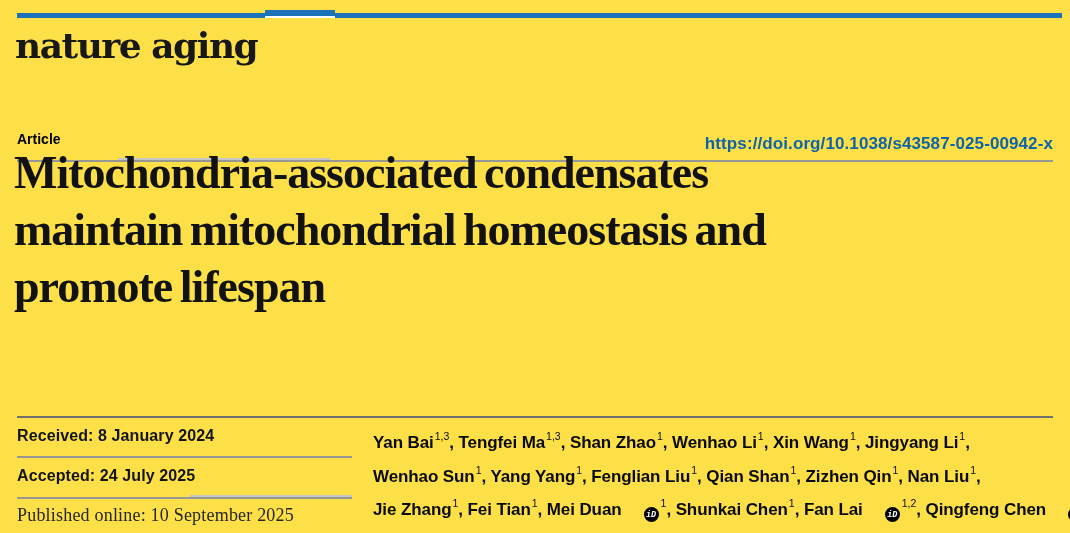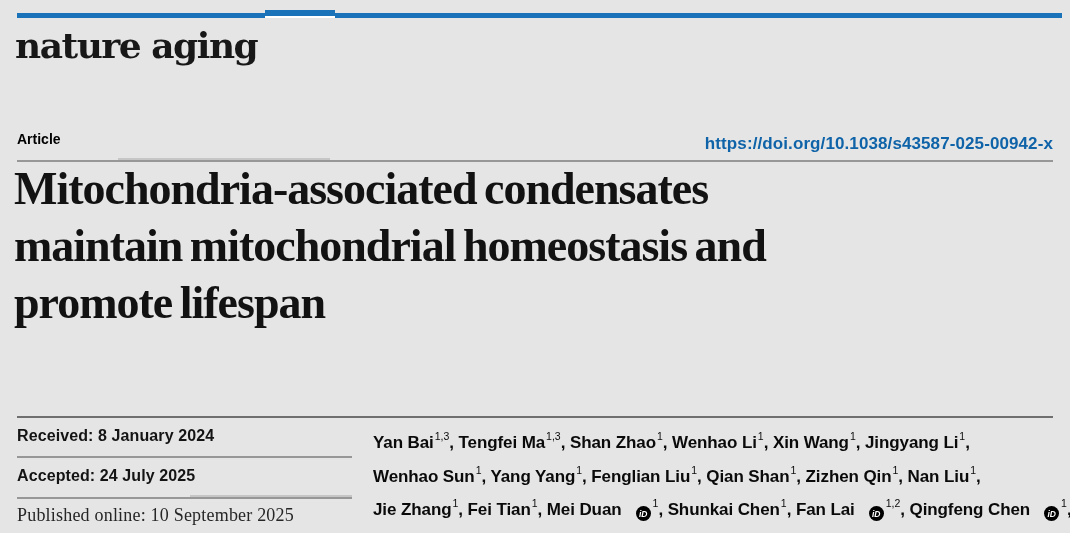--- a/index.html
+++ b/index.html
@@ -1,17 +1,17 @@
 <!DOCTYPE html>
 <html><head>
 <meta charset="utf-8">
 <style>
   html,body{margin:0;padding:0;background:#fff;}
   .page{
-    position:relative;width:1070px;height:533px;background:#e5e5e5;
+    position:relative;width:1070px;height:533px;background:#fde047;
     font-family:"Liberation Sans",sans-serif;overflow:hidden;
   }
   
   .brand-bar{position:absolute;left:17px;top:13px;width:1045px;height:5px;background:#1a72b8;}
   .brand-bar-step{position:absolute;left:265px;top:10px;width:70px;height:6px;background:#1a72b8;border-bottom:2px solid #fff;}
   
   .journal-logo{
     position:absolute;left:15px;top:24px;
     font-family:"DejaVu Serif","Liberation Serif",serif;
     font-weight:bold;font-size:36px;letter-spacing:-1.5px;color:#181818;
@@ -20,21 +20,21 @@
   .article-label{position:absolute;left:17px;top:131px;font-size:14px;font-weight:bold;color:#000;}
   .doi-link{
     position:absolute;right:17px;top:134px;font-size:17px;font-weight:bold;
     color:#0f63a8;text-decoration:none;letter-spacing:0.1px;cursor:pointer;
   }
   .rule{position:absolute;background:#979797;}
   .rule-header{left:17px;top:160px;width:1036px;height:2px;}
   .rule-header-overlay{position:absolute;left:118px;top:158px;width:212px;height:2px;background:#c6c6c6;}
   
   .title{
-    position:absolute;left:14px;top:160px;width:1010px;margin:0;
+    position:absolute;left:14px;top:144px;width:1010px;margin:0;
     font-family:"Liberation Serif",serif;font-weight:bold;
     font-size:46px;line-height:57px;color:#121212;
     letter-spacing:-1px;word-spacing:-3px;
   }
   
   .rule-meta-top{left:17px;top:416px;width:1036px;height:2px;background:#6f6f6f;}
   .date-row{position:absolute;left:17px;font-size:16px;font-weight:bold;color:#141414;letter-spacing:0.1px;}
   .date-received{top:427px;}
   .date-accepted{top:467px;}
   .rule-after-received{left:17px;top:456px;width:335px;height:2px;}
@@ -51,22 +51,22 @@
     font-size:17px;font-weight:bold;color:#0a0a0a;line-height:28px;letter-spacing:-0.1px;
   }
   .author-line{white-space:nowrap;}
   .author-line sup{
     font-size:10.5px;font-weight:normal;position:relative;top:-1px;
     vertical-align:super;letter-spacing:0;margin-left:1px;
   }
   .orcid{
     display:inline-flex;align-items:center;justify-content:center;
     width:15px;height:15px;border-radius:50%;background:#000;color:#fff;
-    font-size:8.5px;font-weight:bold;margin-left:14px;margin-right:1px;
-    vertical-align:-2px;font-style:italic;cursor:pointer;
+    font-size:8.5px;font-weight:bold;margin-left:22px;margin-right:1px;
+    vertical-align:-2px;font-style:italic;cursor:pointer;font-family:Liberation Mono, monospace;
   }
   .mail{display:inline-block;margin-left:6px;vertical-align:-1px;cursor:pointer;}
 </style>
 </head>
 <body>
 
 <div class="page">
 
   <div class="brand-bar"></div>
   <div class="brand-bar-step"></div>

